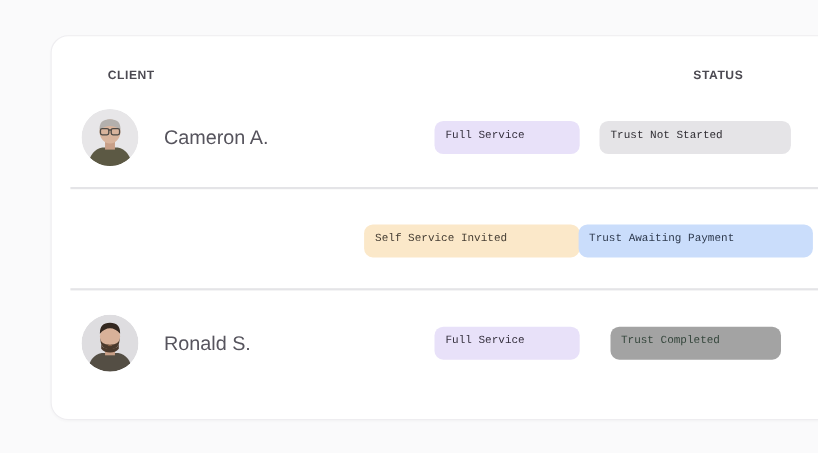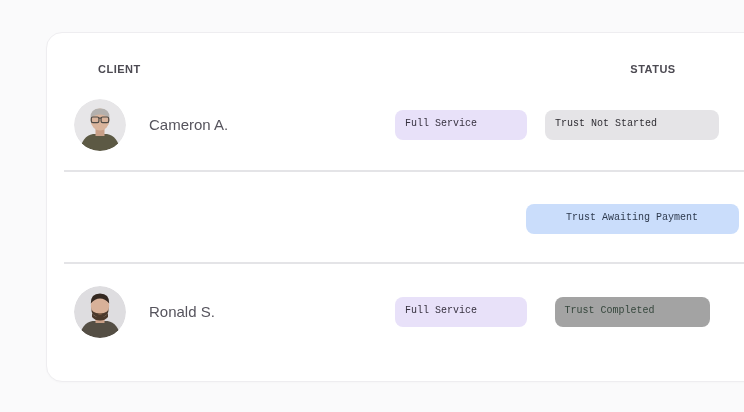--- a/index.html
+++ b/index.html
@@ -36,36 +36,36 @@
   .divider{position:absolute;left:17px;right:0;height:2px;background:#E4E4E7;}
   .divider-1{top:137px;}
   .divider-2{top:229px;}
   .cell-client{position:absolute;left:27px;top:0;height:52px;display:flex;align-items:center;}
   .cell-type{position:absolute;left:190px;width:290px;top:0;height:52px;display:flex;align-items:center;justify-content:flex-end;}
   .cell-status{position:absolute;left:470px;width:230px;top:0;height:52px;display:flex;align-items:center;justify-content:center;}
   .avatar{width:52px;height:52px;border-radius:50%;overflow:hidden;flex:0 0 52px;}
   .avatar svg{display:block;}
   .client-name{
     margin-left:23px;
-    font-size:15px;color:#56545D;line-height:18px;
+    font-size:18px;color:#56545D;line-height:18px;
   }
   .badge{
     box-sizing:border-box;
     height:30px;border-radius:8px;
     padding:7px 10px 0 10px;
     font-family:"Liberation Mono","DejaVu Sans Mono",monospace;
     font-size:10px;line-height:13px;
     white-space:nowrap;overflow:hidden;
     text-align:left;
   }
   .b-type-1{width:132px;}
   .b-type-2{width:196px;}
   .b-type-3{width:132px;}
   .b-status-1{width:174px;}
-  .b-status-2{width:213px;text-align:center;}
+  .b-status-2{width:213px;}
   .b-status-3{width:155px;}
 </style>
 </head>
 <body>
 
 <div class="card">
 
   <div class="header-row">
     <div class="col-label hcell-client">CLIENT</div>
     <div class="col-label hcell-status">STATUS</div>
@@ -98,20 +98,23 @@
       <div class="badge b-type-1" style="background: rgb(232, 225, 249); color: rgb(54, 49, 63);">Full Service</div>
     </div>
     <div class="cell-status">
       <div class="badge b-status-1" style="background: rgb(229, 228, 231); color: rgb(47, 45, 51);">Trust Not Started</div>
     </div>
   </div>
 
   <div class="divider divider-1"></div>
 
   <div class="row row-2">
+    <div class="cell-type">
+      <div class="badge b-type-2" style="background: rgb(251, 232, 201); color: rgb(69, 61, 51);">Self Service Invited</div>
+    </div>
     <div class="cell-status">
       <div class="badge b-status-2" style="background: rgb(202, 221, 251); color: rgb(46, 58, 78);">Trust Awaiting Payment</div>
     </div>
   </div>
 
   <div class="divider divider-2"></div>
 
   <div class="row row-3">
     <div class="cell-client">
       <div class="avatar">

